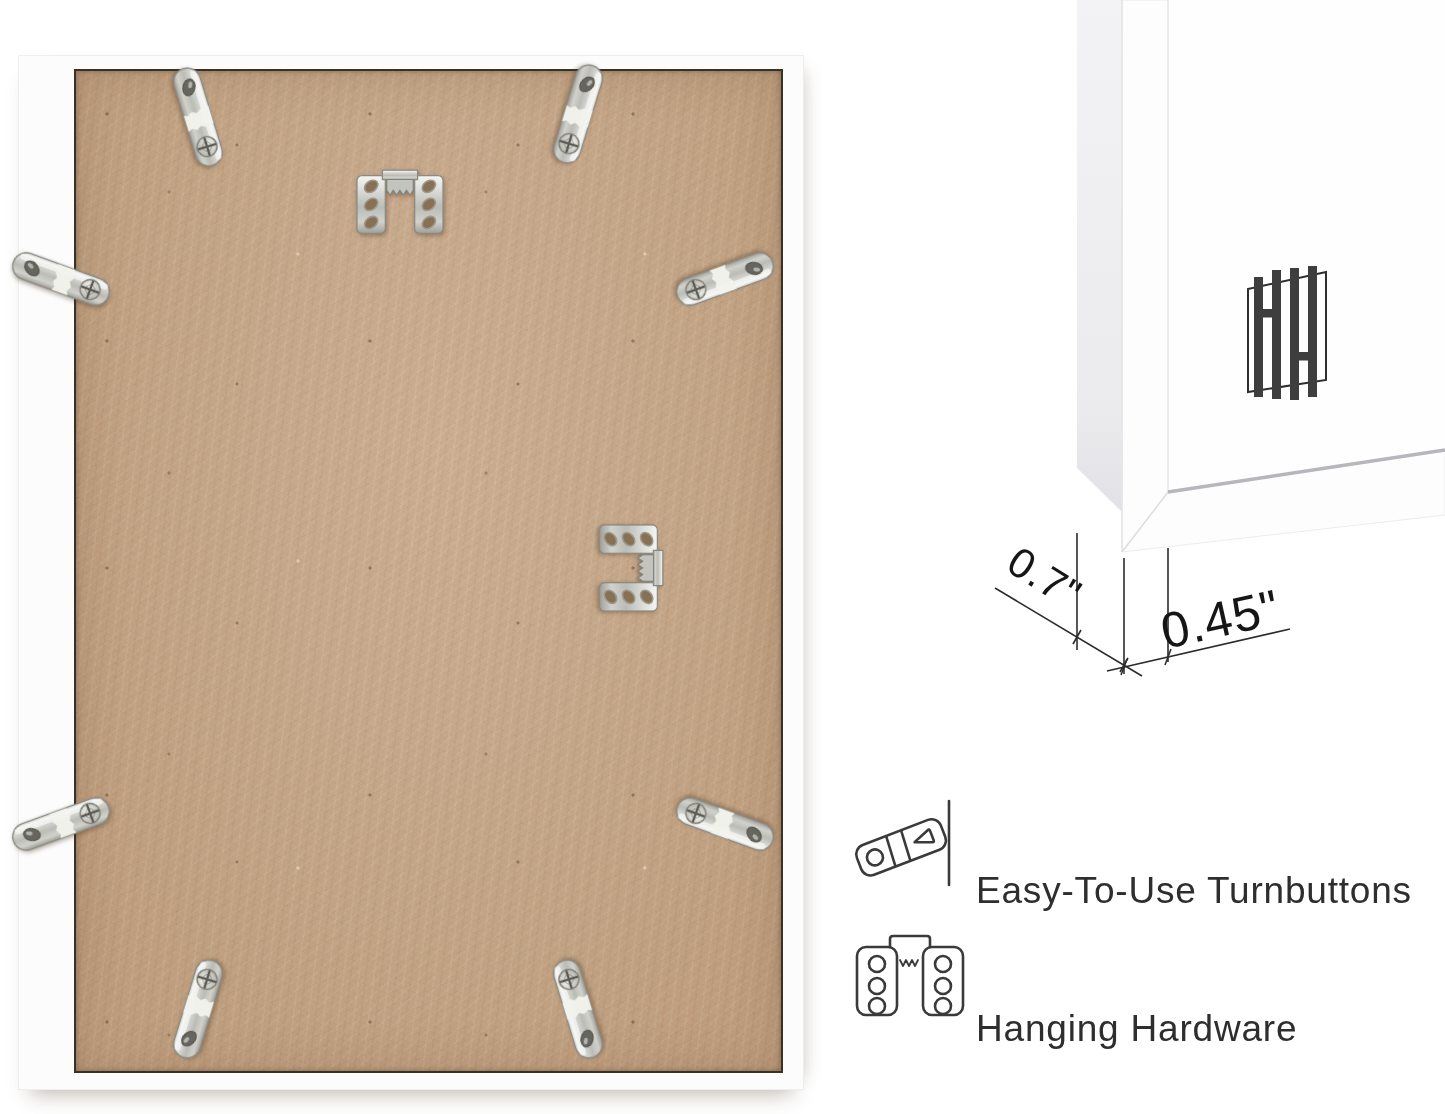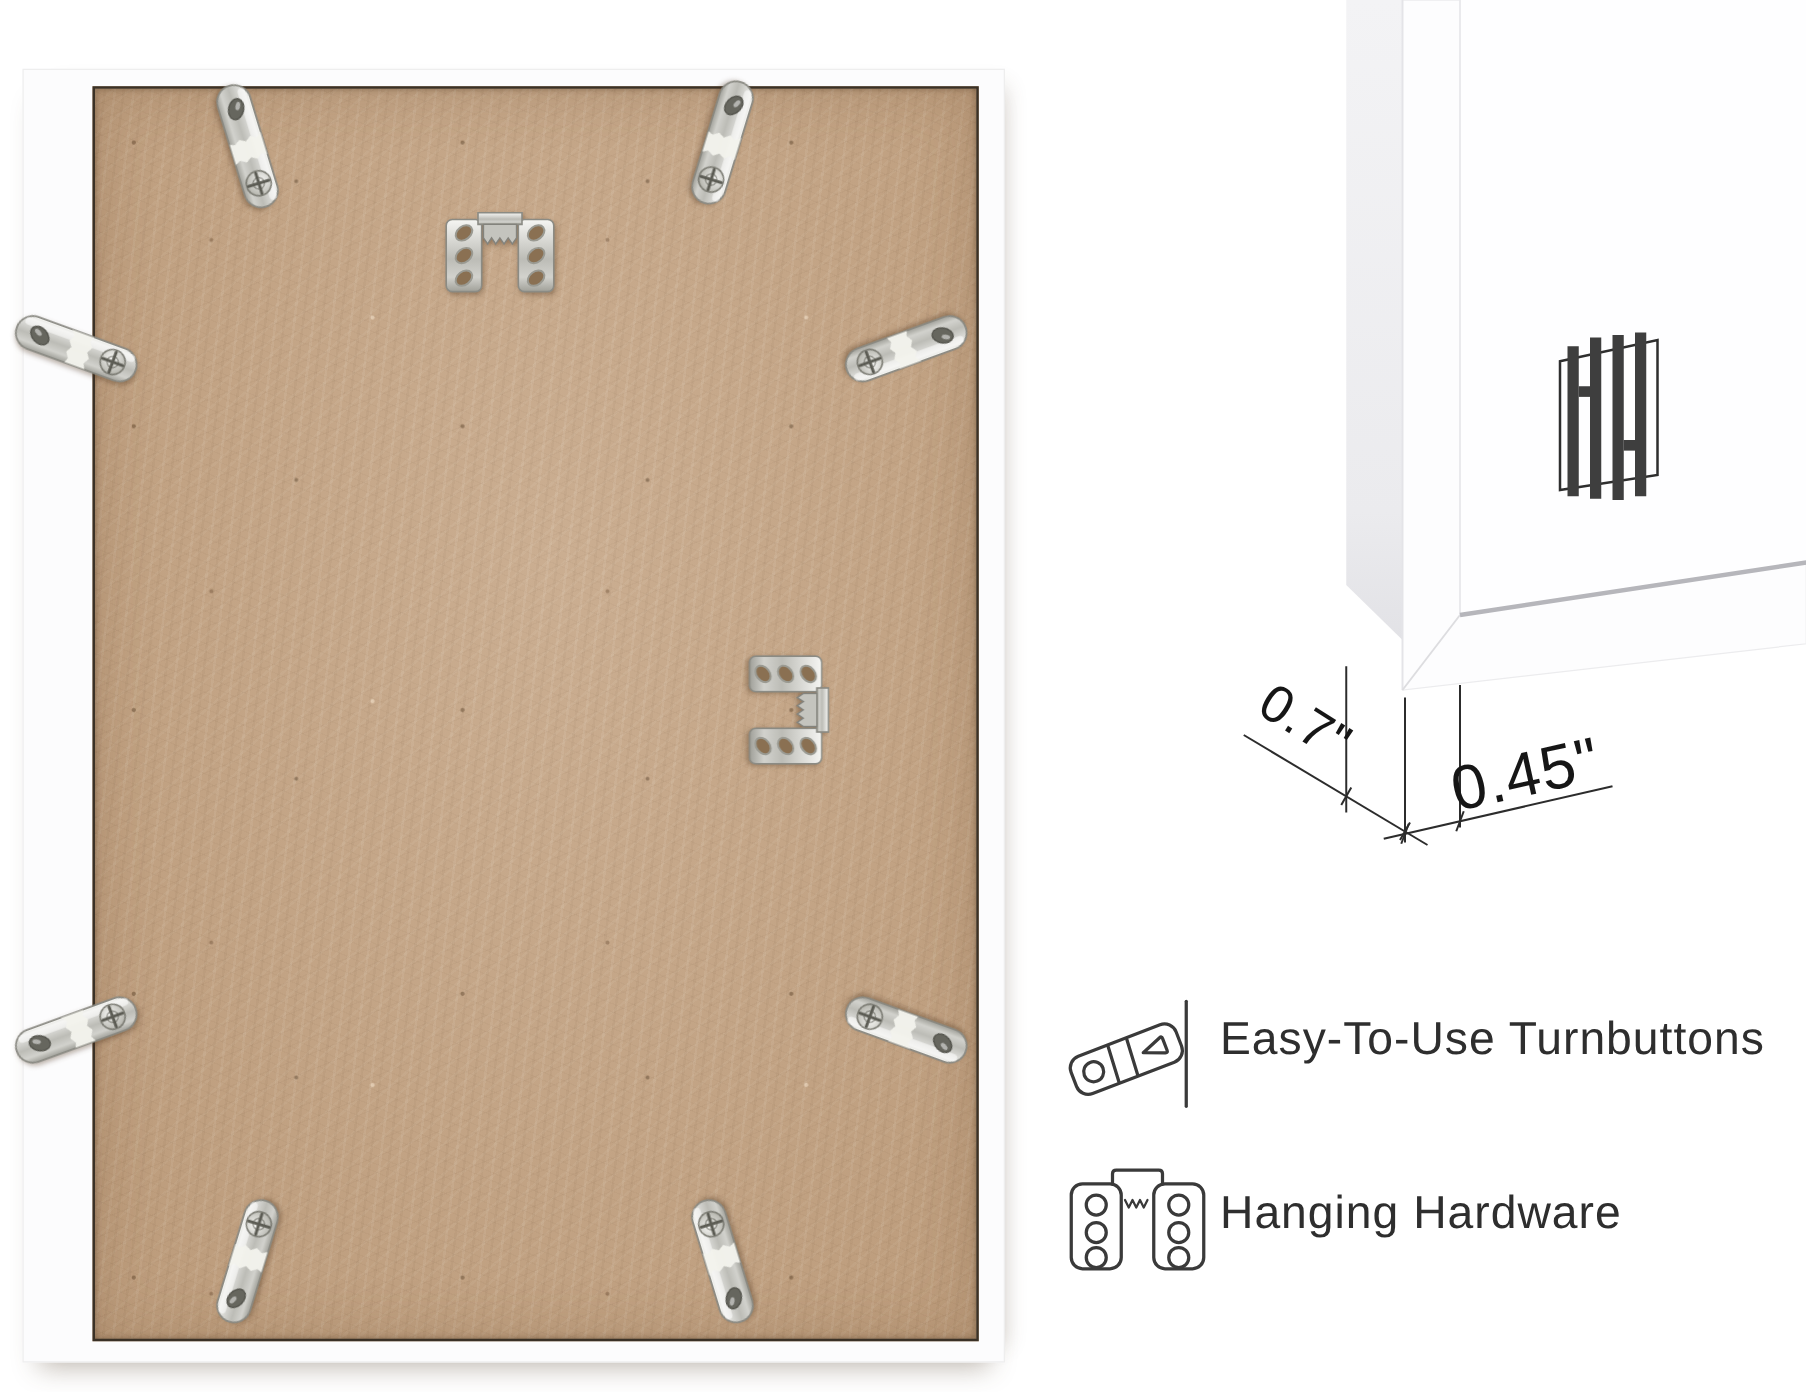--- a/index.html
+++ b/index.html
@@ -170,31 +170,31 @@
       <line x1="95" y1="6" x2="95" y2="90"></line>
       <g transform="rotate(-21 48 52)">
         <rect x="2" y="36" width="90" height="32" rx="10"></rect>
         <circle cx="19" cy="52" r="8"></circle>
         <line x1="37" y1="37.5" x2="35" y2="66.5"></line>
         <line x1="53" y1="37.5" x2="51" y2="66.5"></line>
         <path d="M61.5,52 L78,45.5 q2,-0.8 2,1.5 v10 q0,2.3 -2,1.5 z"></path>
       </g>
     </g>
   </svg>
-  <div class="feat-label" style="left:976px;top:808px">Easy-To-Use Turnbuttons</div>
+  <div class="feat-label" style="left:976px;top:868px">Easy-To-Use Turnbuttons</div>
 
   <svg class="feat-icon" style="left:854px;top:932px" width="112" height="88" viewBox="0 0 112 88">
     <g stroke="#3a3a3a" stroke-width="2.6" fill="none" stroke-linecap="round" stroke-linejoin="round">
       <rect x="3" y="15" width="40" height="68" rx="9"></rect>
       <rect x="69" y="15" width="40" height="68" rx="9"></rect>
       <path d="M36,15 V7 q0,-3 3,-3 h34 q3,0 3,3 v8"></path>
       <path d="M46,28 l3,6 3,-6 3,6 3,-6 3,6 3,-6" stroke-width="1.8"></path>
       <circle cx="23" cy="32" r="8"></circle>
       <circle cx="23" cy="54" r="8"></circle>
       <circle cx="23" cy="74" r="8"></circle>
       <circle cx="89" cy="32" r="8"></circle>
       <circle cx="89" cy="54" r="8"></circle>
       <circle cx="89" cy="74" r="8"></circle>
     </g>
   </svg>
-  <div class="feat-label" style="left:976px;top:947px">Hanging Hardware</div>
+  <div class="feat-label" style="left:976px;top:1006px">Hanging Hardware</div>
 
 </div>
 
 </body></html>

